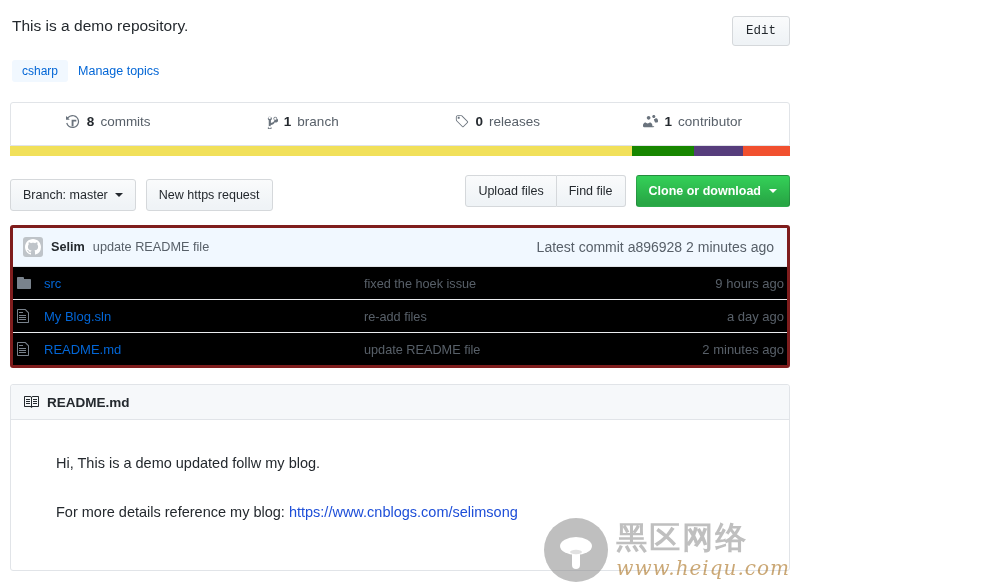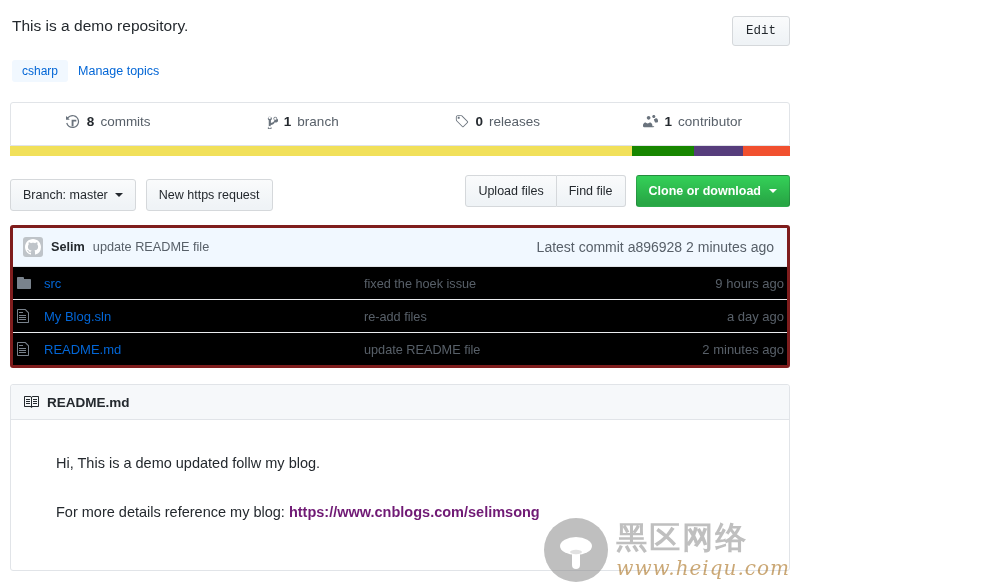--- a/index.html
+++ b/index.html
@@ -264,21 +264,21 @@
     font-weight: bold;
     color: #24292e;
   }
   .readme-body {
     padding: 32px 45px 20px;
     font-size: 14.5px;
     color: #24292e;
     line-height: 1.6;
   }
   .readme-body p { margin: 0 0 26px; }
-  .readme-body a { color: #701a75; text-decoration: none; cursor: pointer; font-weight: bold; }
+  .readme-body a { color: #1d4ed8; text-decoration: none; cursor: pointer; }
 
   
   .watermark {
     position: absolute;
     right: 10px;
     bottom: 2px;
     display: flex;
     align-items: center;
     gap: 8px;
     opacity: 0.55;

